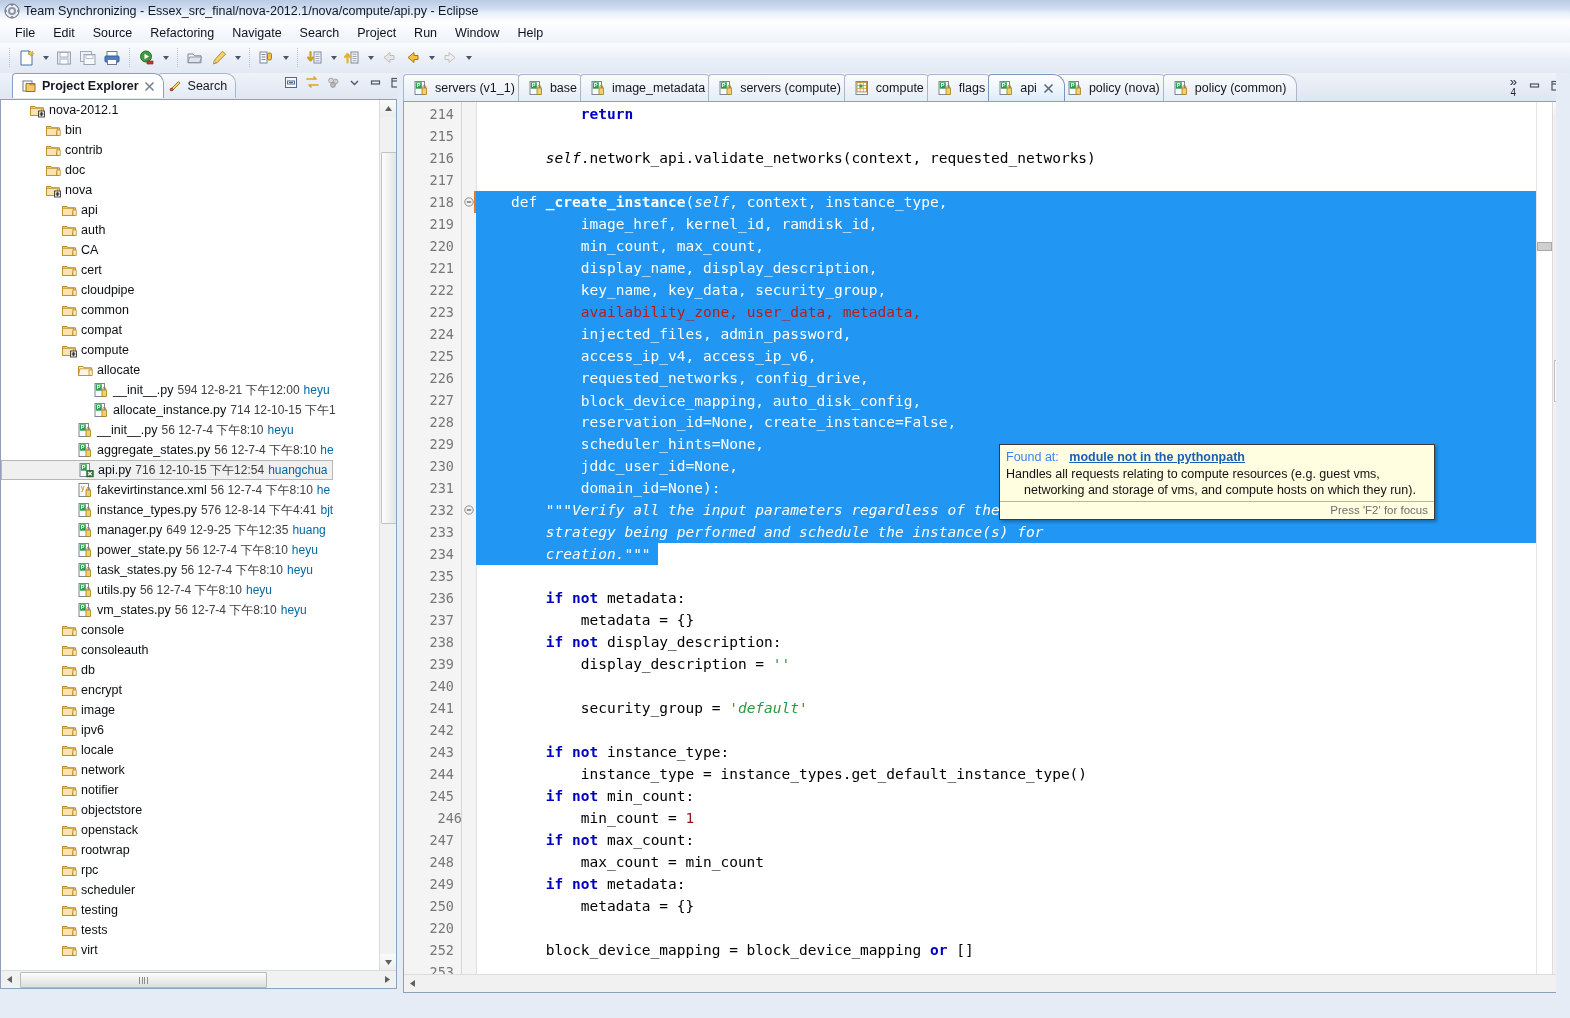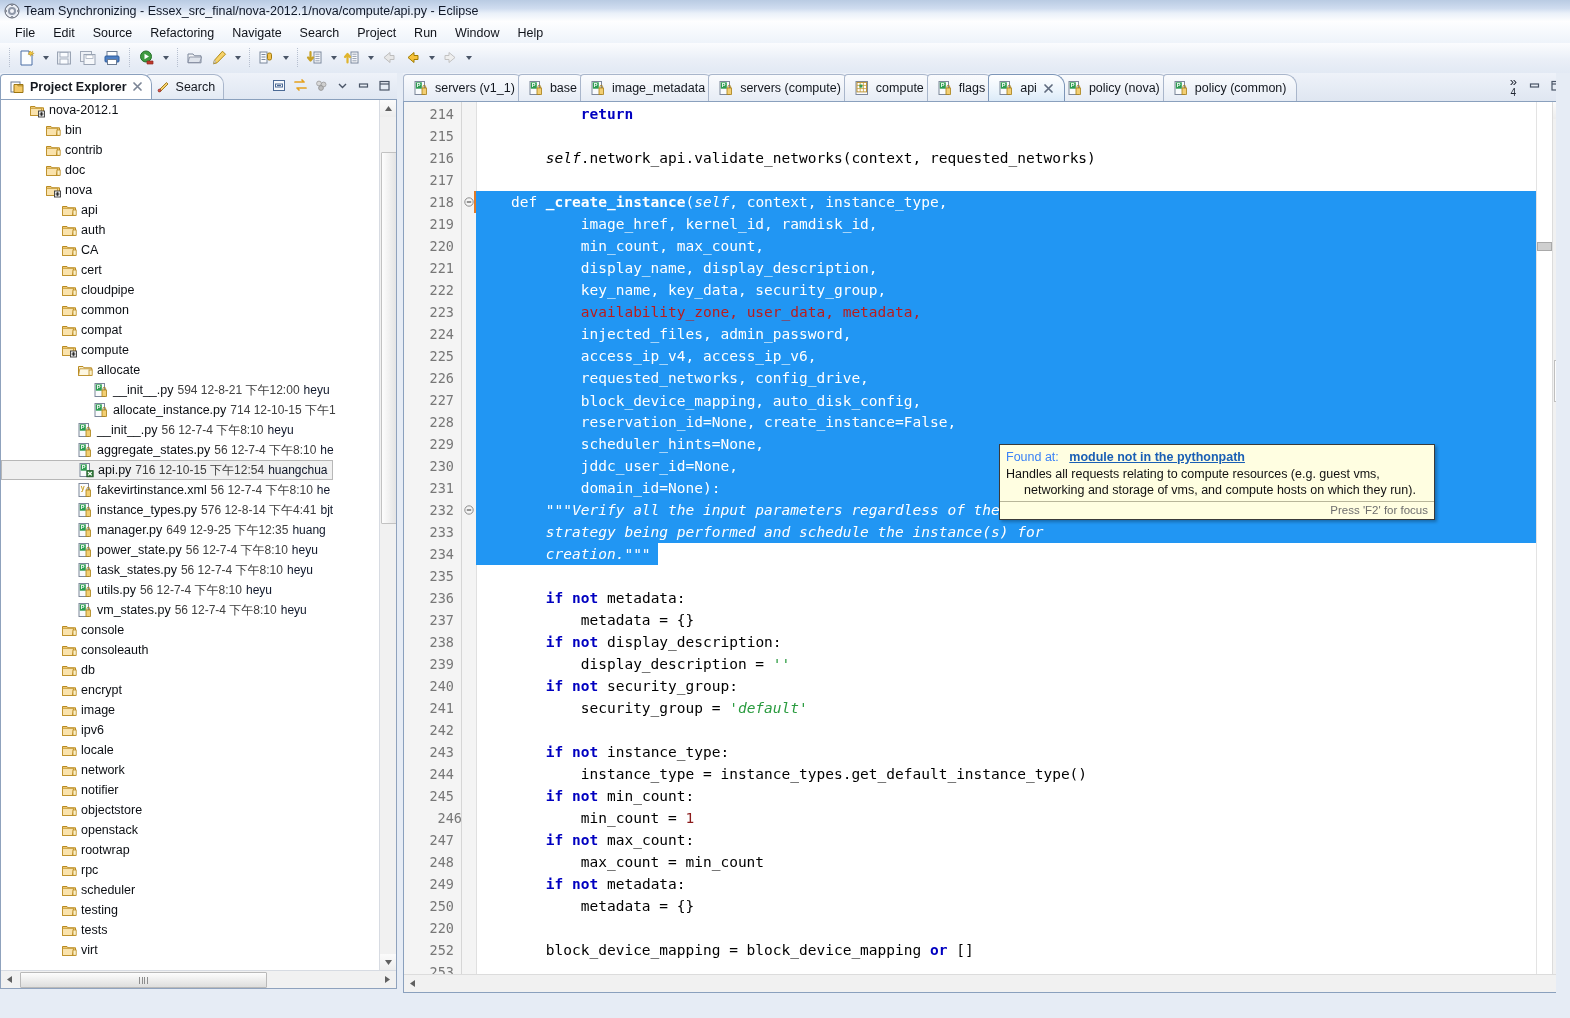--- a/index.html
+++ b/index.html
@@ -52,21 +52,21 @@
   .tri-d{width:0;height:0;border-left:3.5px solid transparent;border-right:3.5px solid transparent;border-top:4px solid #4a5567;}
 
   
   .workbench{position:absolute;left:0;top:73px;width:1570px;height:945px;background:#e6ecf5;}
 
   
   .leftpane{position:absolute;left:0;top:0;width:397px;height:935px;}
   .viewtabs{
     position:relative;height:26px;width:397px;
     background:linear-gradient(to bottom,#eef2f9 0%,#e0e7f2 100%);
-    display:flex;align-items:center;
+    display:flex;align-items:flex-start;padding-left:12px;
   }
   .vtab{
     height:24px;display:flex;align-items:center;gap:5px;padding:0 8px 0 8px;
     font-size:12.5px;color:#14181f;white-space:nowrap;cursor:default;
     border:1px solid #a9b6cb;border-bottom:none;
     border-radius:4px 10px 0 0;background:linear-gradient(to bottom,#f7f9fc,#e3eaf4);
     margin-right:-6px;
   }
   .vtab.active{
     background:#ffffff;
@@ -85,21 +85,21 @@
   }
   .treeinner{position:absolute;left:0;top:0;right:16px;bottom:17px;overflow:hidden;}
   .trow{
     height:20px;display:flex;align-items:center;gap:4px;white-space:nowrap;
     font-size:12.5px;color:#0d1117;cursor:default;padding-left:2px;
   }
   .trow.sel{background:#f0f0f0;border:1px solid #b7b7b7;height:18px;width:max-content;padding-right:4px;}
   .ind{display:inline-block;}
   .tname{font-size:12.5px;color:#0b0e13;}
   .tmeta{font-size:12px;color:#404040;}
-  .tmeta2{font-size:12px;color:#0f172a;}
+  .tmeta2{font-size:12px;color:#0369a1;}
 
   
   .ico{width:16px;height:16px;flex:0 0 auto;display:block;}
 
   
   .vsb{
     position:absolute;right:0;top:0;width:16px;bottom:17px;
     background:#f1f1f1;border-left:1px solid #d7dbe2;
   }
   .vsb-up,.vsb-dn{width:16px;height:17px;display:flex;align-items:center;justify-content:center;
@@ -1099,21 +1099,20 @@
             <div class="codeline sel" style="top: 353px;">&nbsp;&nbsp;&nbsp;&nbsp;&nbsp;&nbsp;&nbsp;&nbsp;&nbsp;&nbsp;&nbsp;&nbsp;<span style="color:#ffffff;">jddc_user_id=None,</span></div>
             <div class="codeline sel" style="top: 375px;">&nbsp;&nbsp;&nbsp;&nbsp;&nbsp;&nbsp;&nbsp;&nbsp;&nbsp;&nbsp;&nbsp;&nbsp;<span style="color:#ffffff;">domain_id=None):</span></div>
             <div class="codeline sel" style="top: 397px;">&nbsp;&nbsp;&nbsp;&nbsp;&nbsp;&nbsp;&nbsp;&nbsp;<span style="color:#ffffff;font-style:italic;">"""Verify all the input parameters regardless of the provisioning</span></div>
             <div class="codeline sel" style="top: 419px;">&nbsp;&nbsp;&nbsp;&nbsp;&nbsp;&nbsp;&nbsp;&nbsp;<span style="color:#ffffff;font-style:italic;">strategy being performed and schedule the instance(s) for</span></div>
             <div class="codeline sel" style="top: 441px;">&nbsp;&nbsp;&nbsp;&nbsp;&nbsp;&nbsp;&nbsp;&nbsp;<span style="color:#ffffff;font-style:italic;">creation."""</span></div>
             <div class="codeline" style="top: 463px;"></div>
             <div class="codeline" style="top: 485px;">&nbsp;&nbsp;&nbsp;&nbsp;&nbsp;&nbsp;&nbsp;&nbsp;<span class="kw">if</span> <span class="kw">not</span> metadata:</div>
             <div class="codeline" style="top: 507px;">&nbsp;&nbsp;&nbsp;&nbsp;&nbsp;&nbsp;&nbsp;&nbsp;&nbsp;&nbsp;&nbsp;&nbsp;metadata = {}</div>
             <div class="codeline" style="top: 529px;">&nbsp;&nbsp;&nbsp;&nbsp;&nbsp;&nbsp;&nbsp;&nbsp;<span class="kw">if</span> <span class="kw">not</span> display_description:</div>
             <div class="codeline" style="top: 551px;">&nbsp;&nbsp;&nbsp;&nbsp;&nbsp;&nbsp;&nbsp;&nbsp;&nbsp;&nbsp;&nbsp;&nbsp;display_description = <span class="str">''</span></div>
-            <div class="codeline" style="top: 573px;">&nbsp;&nbsp;&nbsp;&nbsp;&nbsp;&nbsp;&nbsp;&nbsp;<span class="kw">if</span> <span class="kw">not</span> security_group:</div>
             <div class="codeline" style="top: 595px;">&nbsp;&nbsp;&nbsp;&nbsp;&nbsp;&nbsp;&nbsp;&nbsp;&nbsp;&nbsp;&nbsp;&nbsp;security_group = <span class="str">'default'</span></div>
             <div class="codeline" style="top: 617px;"></div>
             <div class="codeline" style="top: 639px;">&nbsp;&nbsp;&nbsp;&nbsp;&nbsp;&nbsp;&nbsp;&nbsp;<span class="kw">if</span> <span class="kw">not</span> instance_type:</div>
             <div class="codeline" style="top: 661px;">&nbsp;&nbsp;&nbsp;&nbsp;&nbsp;&nbsp;&nbsp;&nbsp;&nbsp;&nbsp;&nbsp;&nbsp;instance_type = instance_types.get_default_instance_type()</div>
             <div class="codeline" style="top: 683px;">&nbsp;&nbsp;&nbsp;&nbsp;&nbsp;&nbsp;&nbsp;&nbsp;<span class="kw">if</span> <span class="kw">not</span> min_count:</div>
             <div class="codeline" style="top: 705px;">&nbsp;&nbsp;&nbsp;&nbsp;&nbsp;&nbsp;&nbsp;&nbsp;&nbsp;&nbsp;&nbsp;&nbsp;min_count = <span class="num">1</span></div>
             <div class="codeline" style="top: 727px;">&nbsp;&nbsp;&nbsp;&nbsp;&nbsp;&nbsp;&nbsp;&nbsp;<span class="kw">if</span> <span class="kw">not</span> max_count:</div>
             <div class="codeline" style="top: 749px;">&nbsp;&nbsp;&nbsp;&nbsp;&nbsp;&nbsp;&nbsp;&nbsp;&nbsp;&nbsp;&nbsp;&nbsp;max_count = min_count</div>
             <div class="codeline" style="top: 771px;">&nbsp;&nbsp;&nbsp;&nbsp;&nbsp;&nbsp;&nbsp;&nbsp;<span class="kw">if</span> <span class="kw">not</span> metadata:</div>
             <div class="codeline" style="top: 793px;">&nbsp;&nbsp;&nbsp;&nbsp;&nbsp;&nbsp;&nbsp;&nbsp;&nbsp;&nbsp;&nbsp;&nbsp;metadata = {}</div>

